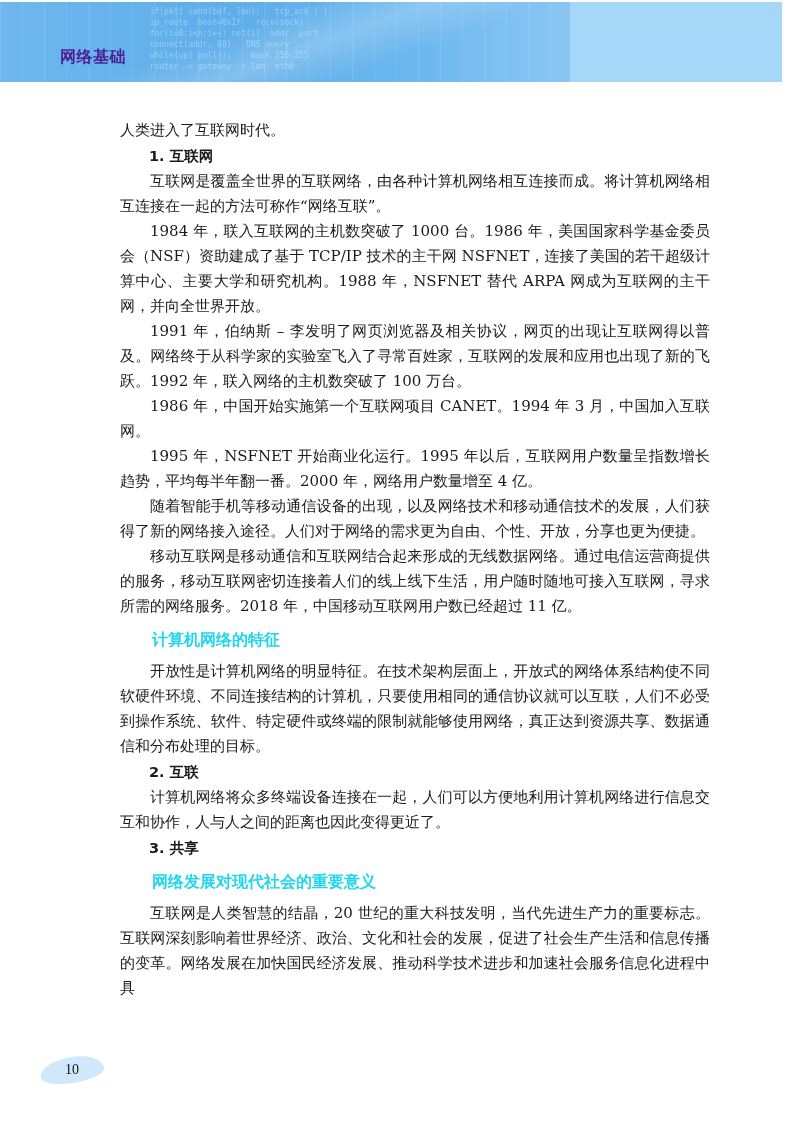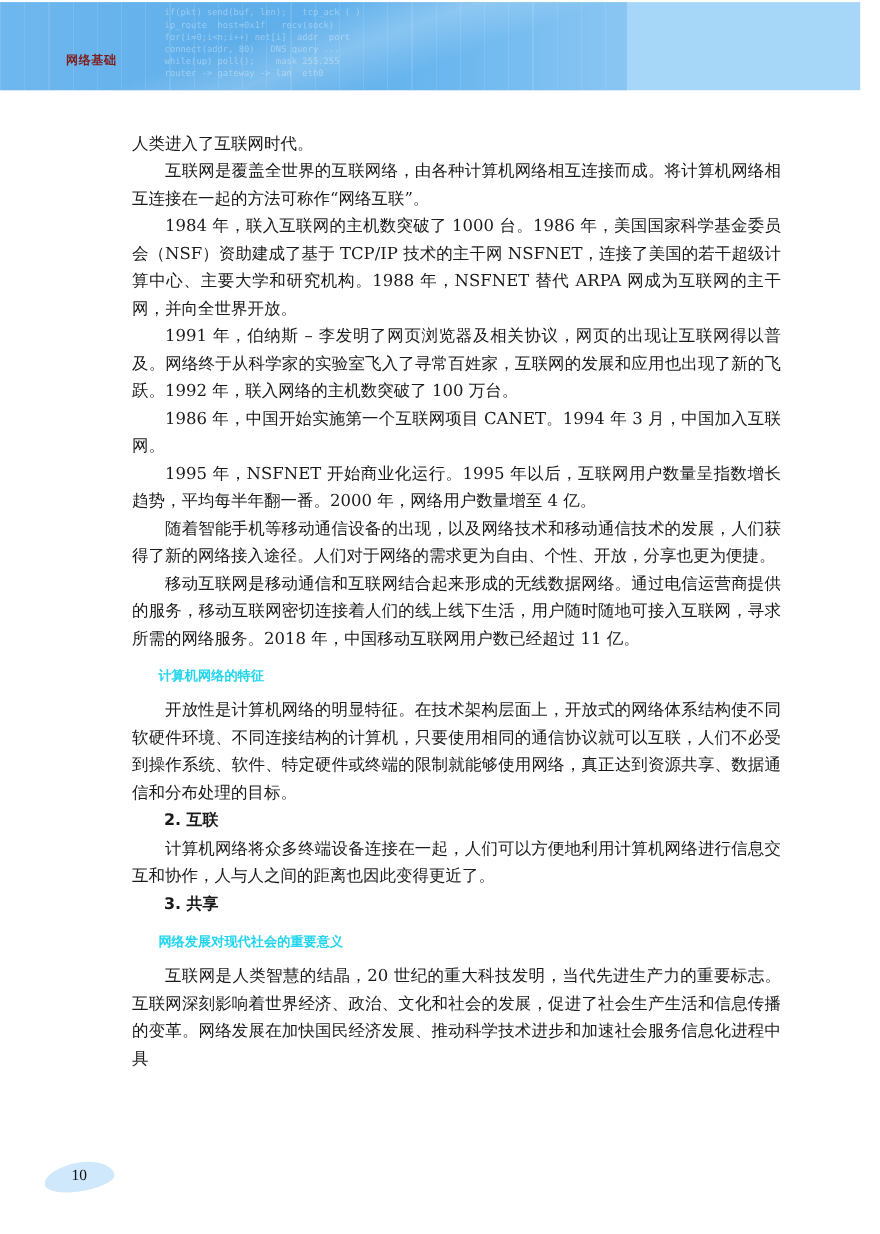--- a/index.html
+++ b/index.html
@@ -18,36 +18,36 @@
       linear-gradient(90deg, #6fb7ee 0%, #5eaeea 40%, #6ab6ee 70%, #8ac6f3 100%);
   }
   .header-code {
     position: absolute; left: 140px; top: 4px; width: 300px; height: 74px;
     font-family: "DejaVu Sans Mono", monospace; font-size: 8px; line-height: 11px;
     color: rgba(255,255,255,0.35); overflow: hidden; white-space: pre;
   }
   .header-title {
     position: absolute; left: 60px; top: 45px;
     font-family: Liberation Serif, serif;
-    font-size: 11px; font-weight: bold; color: #7f1d1d; letter-spacing: 0.5px;
+    font-size: 16px; font-weight: bold; color: #4c1d95; letter-spacing: 0.5px;
   }
 
   .content {
     position: absolute; left: 120px; top: 118px; width: 590px;
     font-size: 15px; line-height: 25px;
   }
   .p { text-indent: 2em; text-align: justify; }
   .p.noindent { text-indent: 0; }
   .sub {
     font-family: "DejaVu Sans", "Liberation Sans", sans-serif; font-weight: bold;
     font-size: 14.5px; padding-left: 2em; line-height: 26px;
   }
   .section {
     font-family: "DejaVu Sans", "Liberation Sans", sans-serif; font-weight: bold;
-    color: #22d5ee; font-size: 12px; padding-left: 2em; line-height: 26px;
+    color: #22d5ee; font-size: 16px; padding-left: 2em; line-height: 26px;
     margin-top: 8px; margin-bottom: 6px;
   }
 
   .page-number {
     position: absolute; left: 40px; top: 1057px; width: 64px; height: 26px;
     background: #cfe8fb; border-radius: 55% 45% 55% 45% / 60% 60% 40% 40%;
     transform: rotate(-8deg);
     display: flex; align-items: center; justify-content: center;
   }
   .page-number span {
@@ -66,20 +66,21 @@
   connect(addr, 80)   DNS query ...
   while(up) poll();    mask 255.255
   router -&gt; gateway -&gt; lan  eth0</div>
   </div>
   <div class="header-title">网络基础</div>
 </div>
 
 <div class="content">
   <div class="p noindent">人类进入了互联网时代。</div>
 
+  <div class="sub">1. 互联网</div>
   <div class="p">互联网是覆盖全世界的互联网络，由各种计算机网络相互连接而成。将计算机网络相互连接在一起的方法可称作“网络互联”。</div>
   <div class="p">1984 年，联入互联网的主机数突破了 1000 台。1986 年，美国国家科学基金委员会（NSF）资助建成了基于 TCP/IP 技术的主干网 NSFNET，连接了美国的若干超级计算中心、主要大学和研究机构。1988 年，NSFNET 替代 ARPA 网成为互联网的主干网，并向全世界开放。</div>
   <div class="p">1991 年，伯纳斯 – 李发明了网页浏览器及相关协议，网页的出现让互联网得以普及。网络终于从科学家的实验室飞入了寻常百姓家，互联网的发展和应用也出现了新的飞跃。1992 年，联入网络的主机数突破了 100 万台。</div>
   <div class="p">1986 年，中国开始实施第一个互联网项目 CANET。1994 年 3 月，中国加入互联网。</div>
   <div class="p">1995 年，NSFNET 开始商业化运行。1995 年以后，互联网用户数量呈指数增长趋势，平均每半年翻一番。2000 年，网络用户数量增至 4 亿。</div>
   <div class="p">随着智能手机等移动通信设备的出现，以及网络技术和移动通信技术的发展，人们获得了新的网络接入途径。人们对于网络的需求更为自由、个性、开放，分享也更为便捷。</div>
 
   <div class="p">移动互联网是移动通信和互联网结合起来形成的无线数据网络。通过电信运营商提供的服务，移动互联网密切连接着人们的线上线下生活，用户随时随地可接入互联网，寻求所需的网络服务。2018 年，中国移动互联网用户数已经超过 11 亿。</div>
 
   <div class="section">计算机网络的特征</div>

